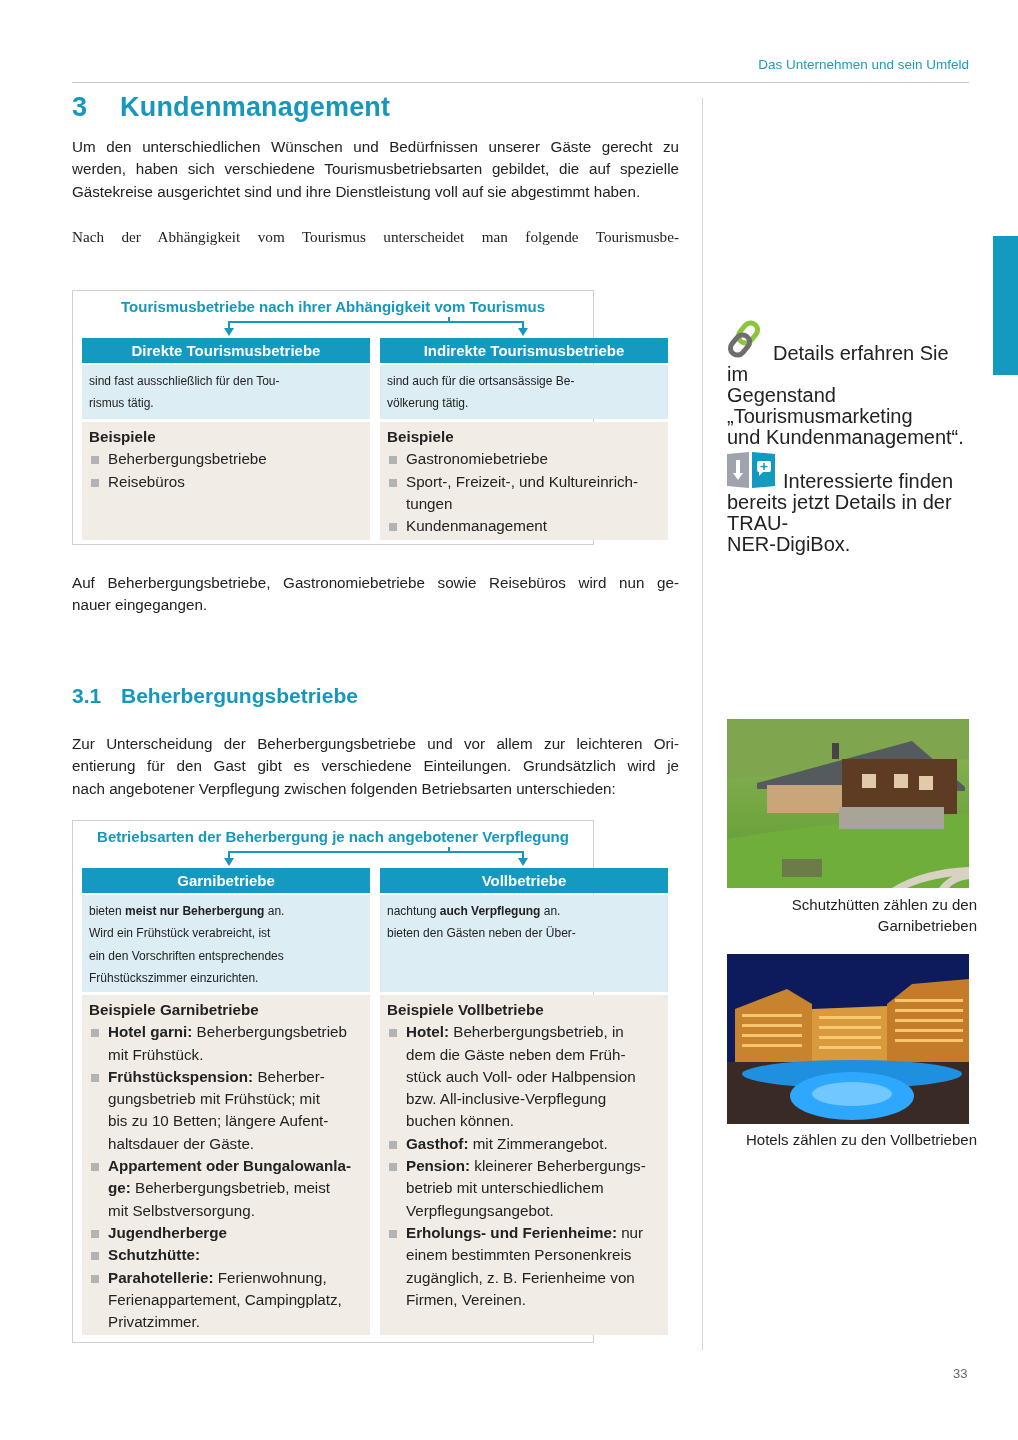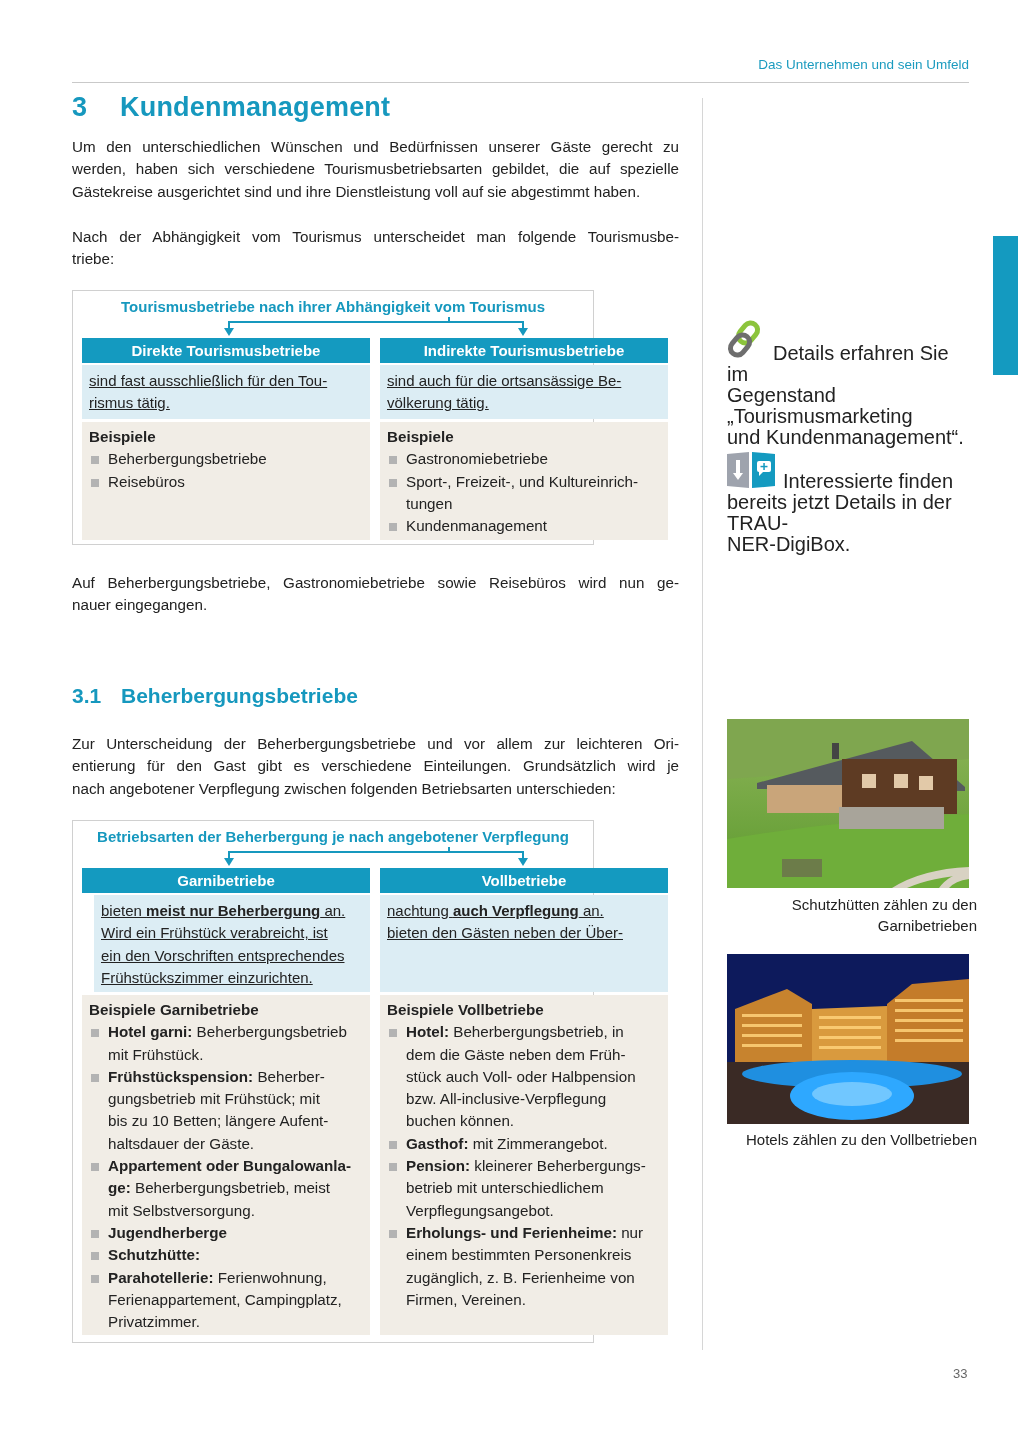--- a/index.html
+++ b/index.html
@@ -18,21 +18,21 @@
   .para .ln { display:block; text-align:justify; text-align-last:justify; }
   .para .ln.last { text-align-last:left; }
 
   .box { left:72px; width:522px; border:1.5px solid #d0d0d0; box-sizing:border-box; background:#fff; }
   .box-title { position:absolute; left:0; right:0; text-align:center; font-size:15px; font-weight:bold; color:#1698be; }
   .conn-h { position:absolute; height:1.5px; background:#1698be; }
   .conn-v { position:absolute; width:1.5px; background:#1698be; }
   .arrow { position:absolute; width:0; height:0; border-left:5px solid transparent; border-right:5px solid transparent; border-top:8px solid #1698be; }
   .col { position:absolute; width:288px; }
   .col-head { height:25px; background:#149ac0; color:#fff; font-size:15px; font-weight:bold; text-align:center; line-height:25px; }
-  .col-desc { background:#dcedf4; padding:5px 7px 4px 7px; font-size:15px; line-height:22.3px; color:#222; margin-top:2px;text-decoration:underline; }
+  .col-desc { background:#dcedf4; padding:5px 7px 4px 7px; font-size:12px; line-height:22.3px; color:#222; margin-top:2px; }
   .col-ex { background:#f1ede6; padding:4px 7px 6px 7px; font-size:15.2px; line-height:22.3px; color:#222; margin-top:3px; }
   .col-ex .ex-title { font-weight:bold; }
   .col-ex ul { list-style:none; margin:0; padding:0; }
   .col-ex li { position:relative; padding-left:19px; }
   .col-ex li::before { content:""; position:absolute; left:2px; top:8px; width:8px; height:8px; background:#b3b3b3; }
   .col-ex li b { font-weight:bold; }
 
   .side-note { left:727px; width:245px; font-size:20px; line-height:21px; color:#222; }
   .side-note .icon { display:inline-block; vertical-align:bottom; margin-right:6px; }
   .photo { left:727px; width:242px; overflow:hidden; }
@@ -50,23 +50,22 @@
 <div class="abs h1">
   <span class="num">3</span><span>Kundenmanagement</span>
 </div>
 
 <div class="abs para" style="top:136px;">
   <span class="ln">Um den unterschiedlichen Wünschen und Bedürfnissen unserer Gäste gerecht zu</span>
   <span class="ln">werden, haben sich verschiedene Tourismusbetriebsarten gebildet, die auf spezielle</span>
   <span class="ln last">Gästekreise ausgerichtet sind und ihre Dienstleistung voll auf sie abgestimmt haben.</span>
 </div>
 
-<div class="abs para" style="top:226px;">
+<div class="abs para" style="top:226px;font-family:Liberation Serif, serif;">
   <span class="ln">Nach der Abhängigkeit vom Tourismus unterscheidet man folgende Tourismusbe-</span>
-  <span class="ln last">triebe:</span>
 </div>
 
 <div class="abs box" style="top:290px; height:255px;">
   <div class="box-title" style="top:7px;">Tourismusbetriebe nach ihrer Abhängigkeit vom Tourismus</div>
   <div class="conn-v" style="left:375px; top:26px; height:5px;"></div>
   <div class="conn-h" style="left:155px; top:30px; width:295px;"></div>
   <div class="conn-v" style="left:155px; top:30px; height:8px;"></div>
   <div class="conn-v" style="left:449px; top:30px; height:8px;"></div>
   <div class="arrow" style="left:151px; top:37px;"></div>
   <div class="arrow" style="left:445px; top:37px;"></div>
@@ -122,21 +121,21 @@
   <div class="box-title" style="top:7px;">Betriebsarten der Beherbergung je nach angebotener Verpflegung</div>
   <div class="conn-v" style="left:375px; top:26px; height:5px;"></div>
   <div class="conn-h" style="left:155px; top:30px; width:295px;"></div>
   <div class="conn-v" style="left:155px; top:30px; height:8px;"></div>
   <div class="conn-v" style="left:449px; top:30px; height:8px;"></div>
   <div class="arrow" style="left:151px; top:37px;"></div>
   <div class="arrow" style="left:445px; top:37px;"></div>
 
   <div class="col" style="left:9px; top:47px;">
     <div class="col-head">Garnibetriebe</div>
-    <div class="col-desc" style="height:88px;margin-left:12px;">
+    <div class="col-desc" style="height:88px;">
       <div><span>bieten </span><b>meist nur Beherbergung</b><span> an.</span></div>
       <div>Wird ein Frühstück verabreicht, ist</div>
       <div>ein den Vorschriften entsprechendes</div>
       <div>Frühstückszimmer einzurichten.</div>
     </div>
     <div class="col-ex" style="height:330px;">
       <div class="ex-title">Beispiele Garnibetriebe</div>
       <ul>
         <li><b>Hotel garni:</b><span> Beherbergungsbetrieb</span><br><span>mit Frühstück.</span></li>
         <li><b>Frühstückspension:</b><span> Beherber-</span><br><span>gungsbetrieb mit Frühstück; mit</span><br><span>bis zu 10 Betten; längere Aufent-</span><br><span>haltsdauer der Gäste.</span></li>

